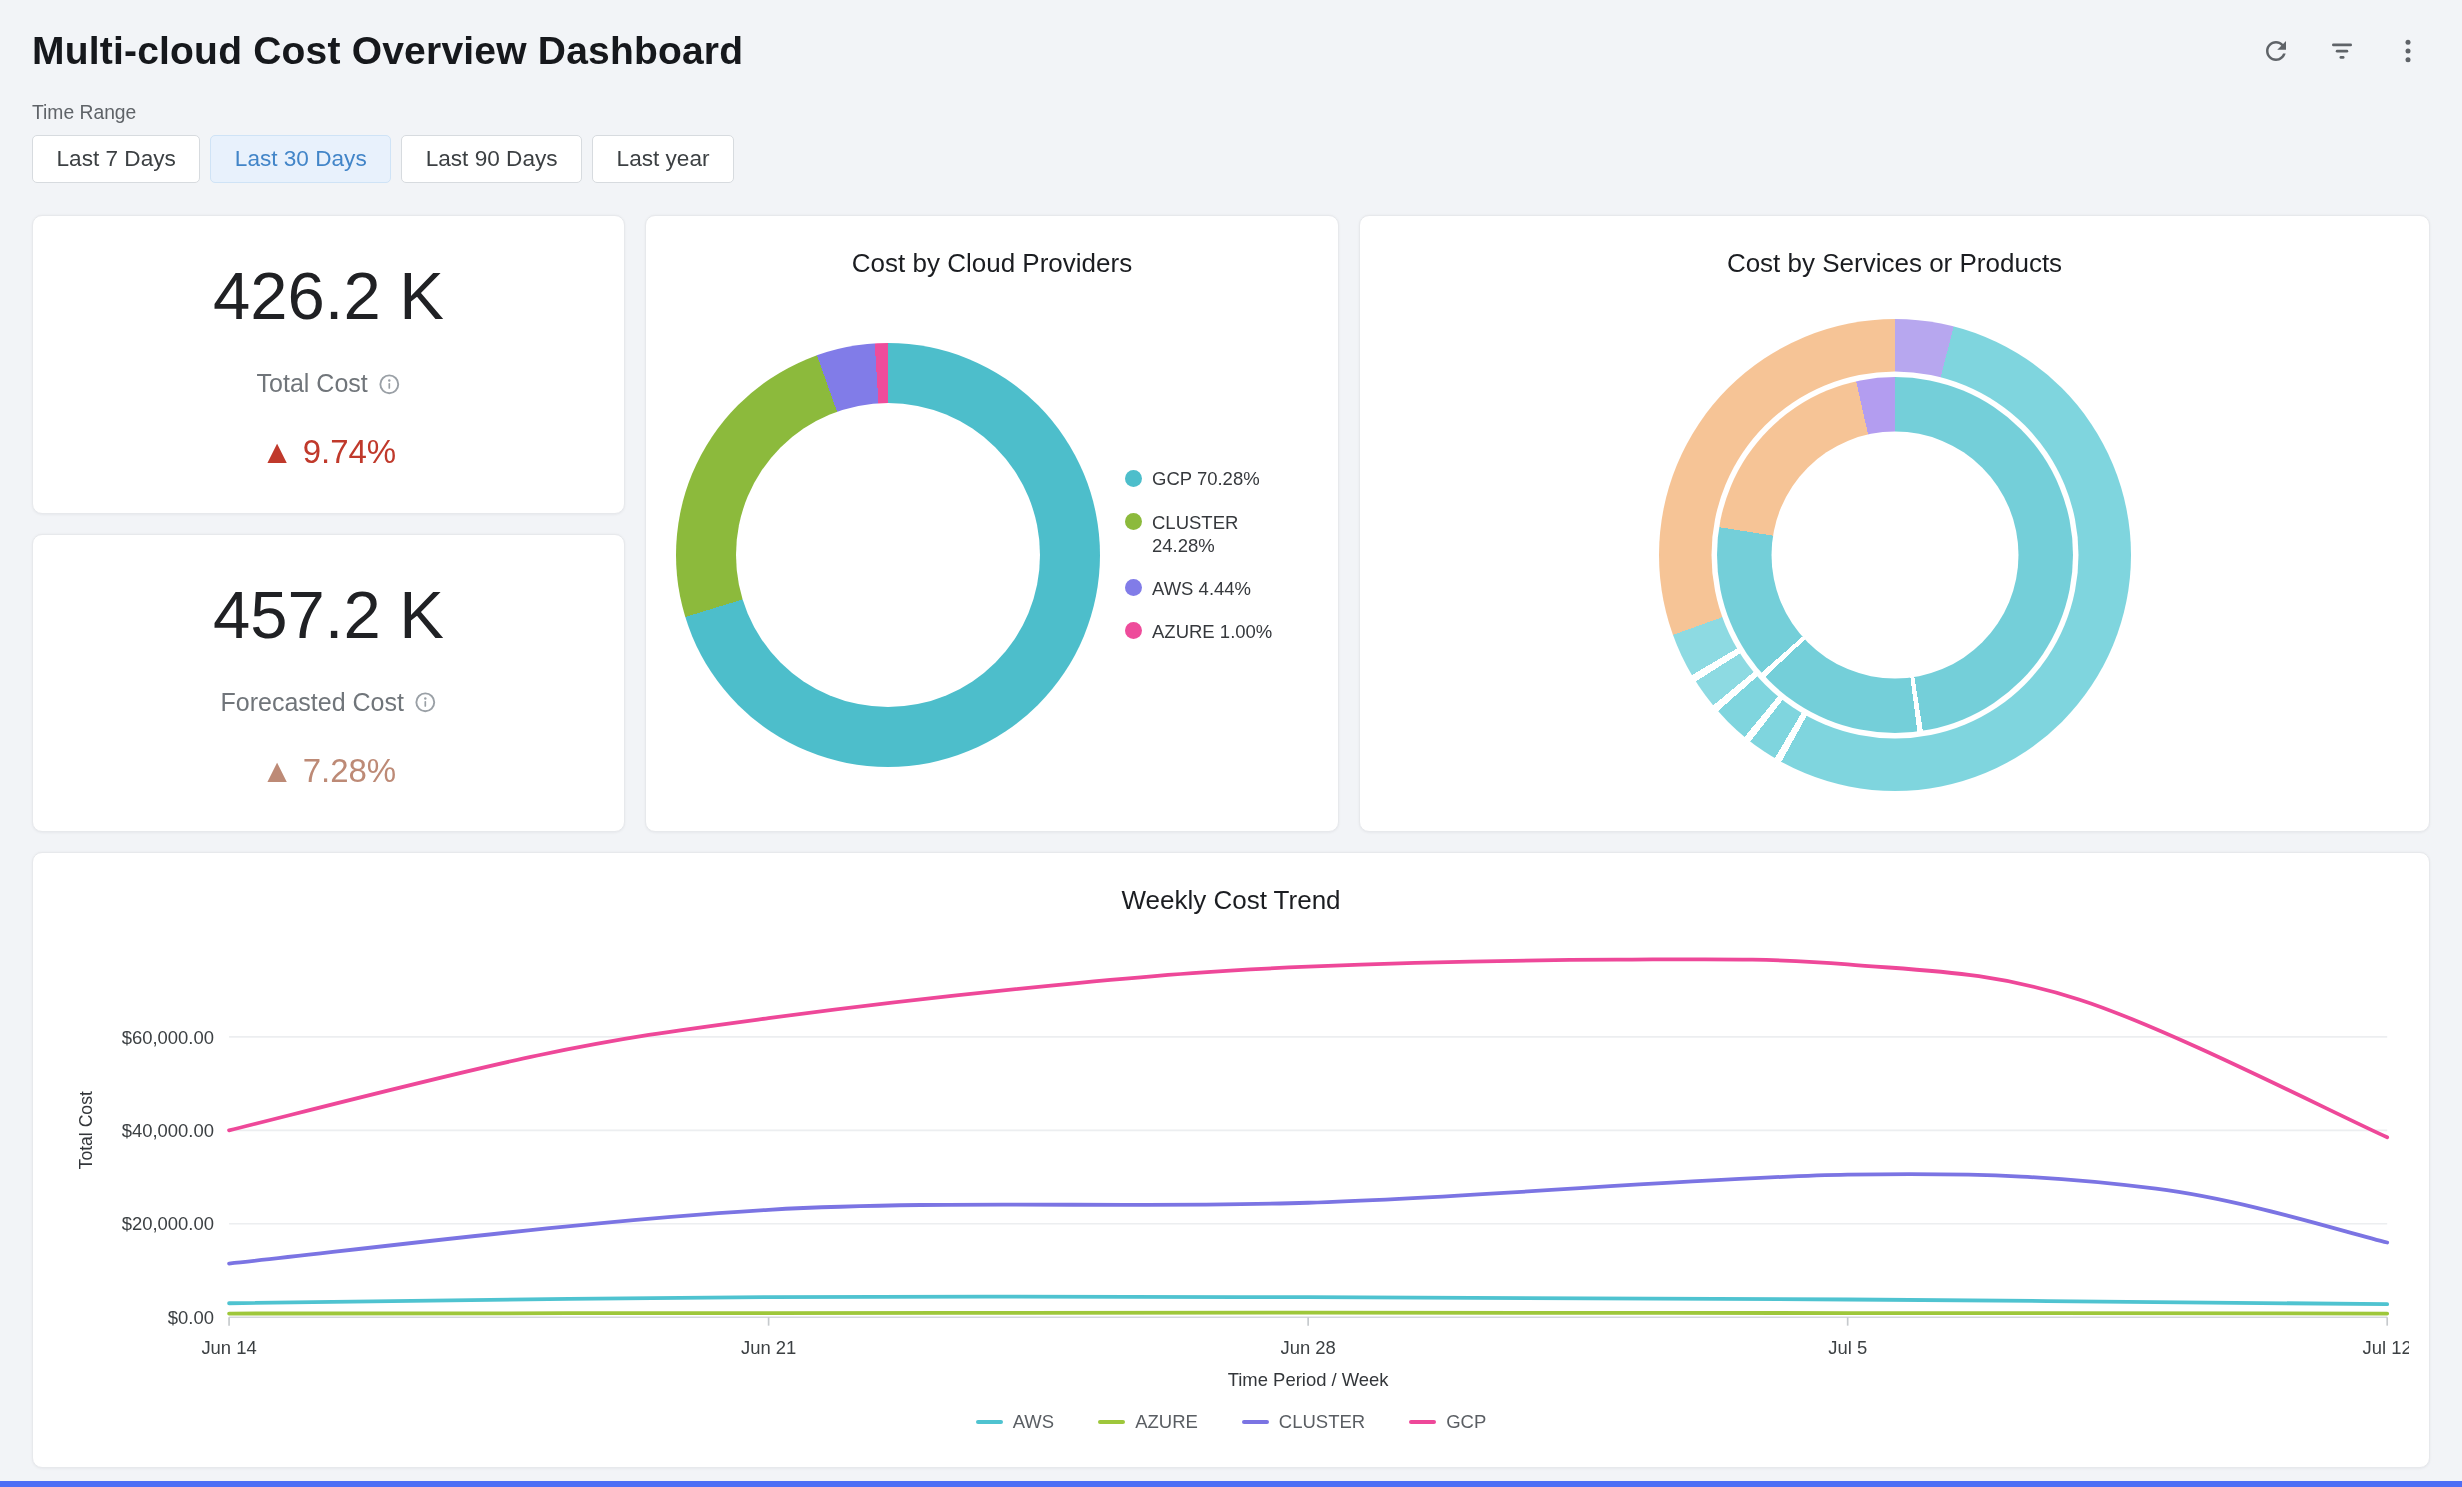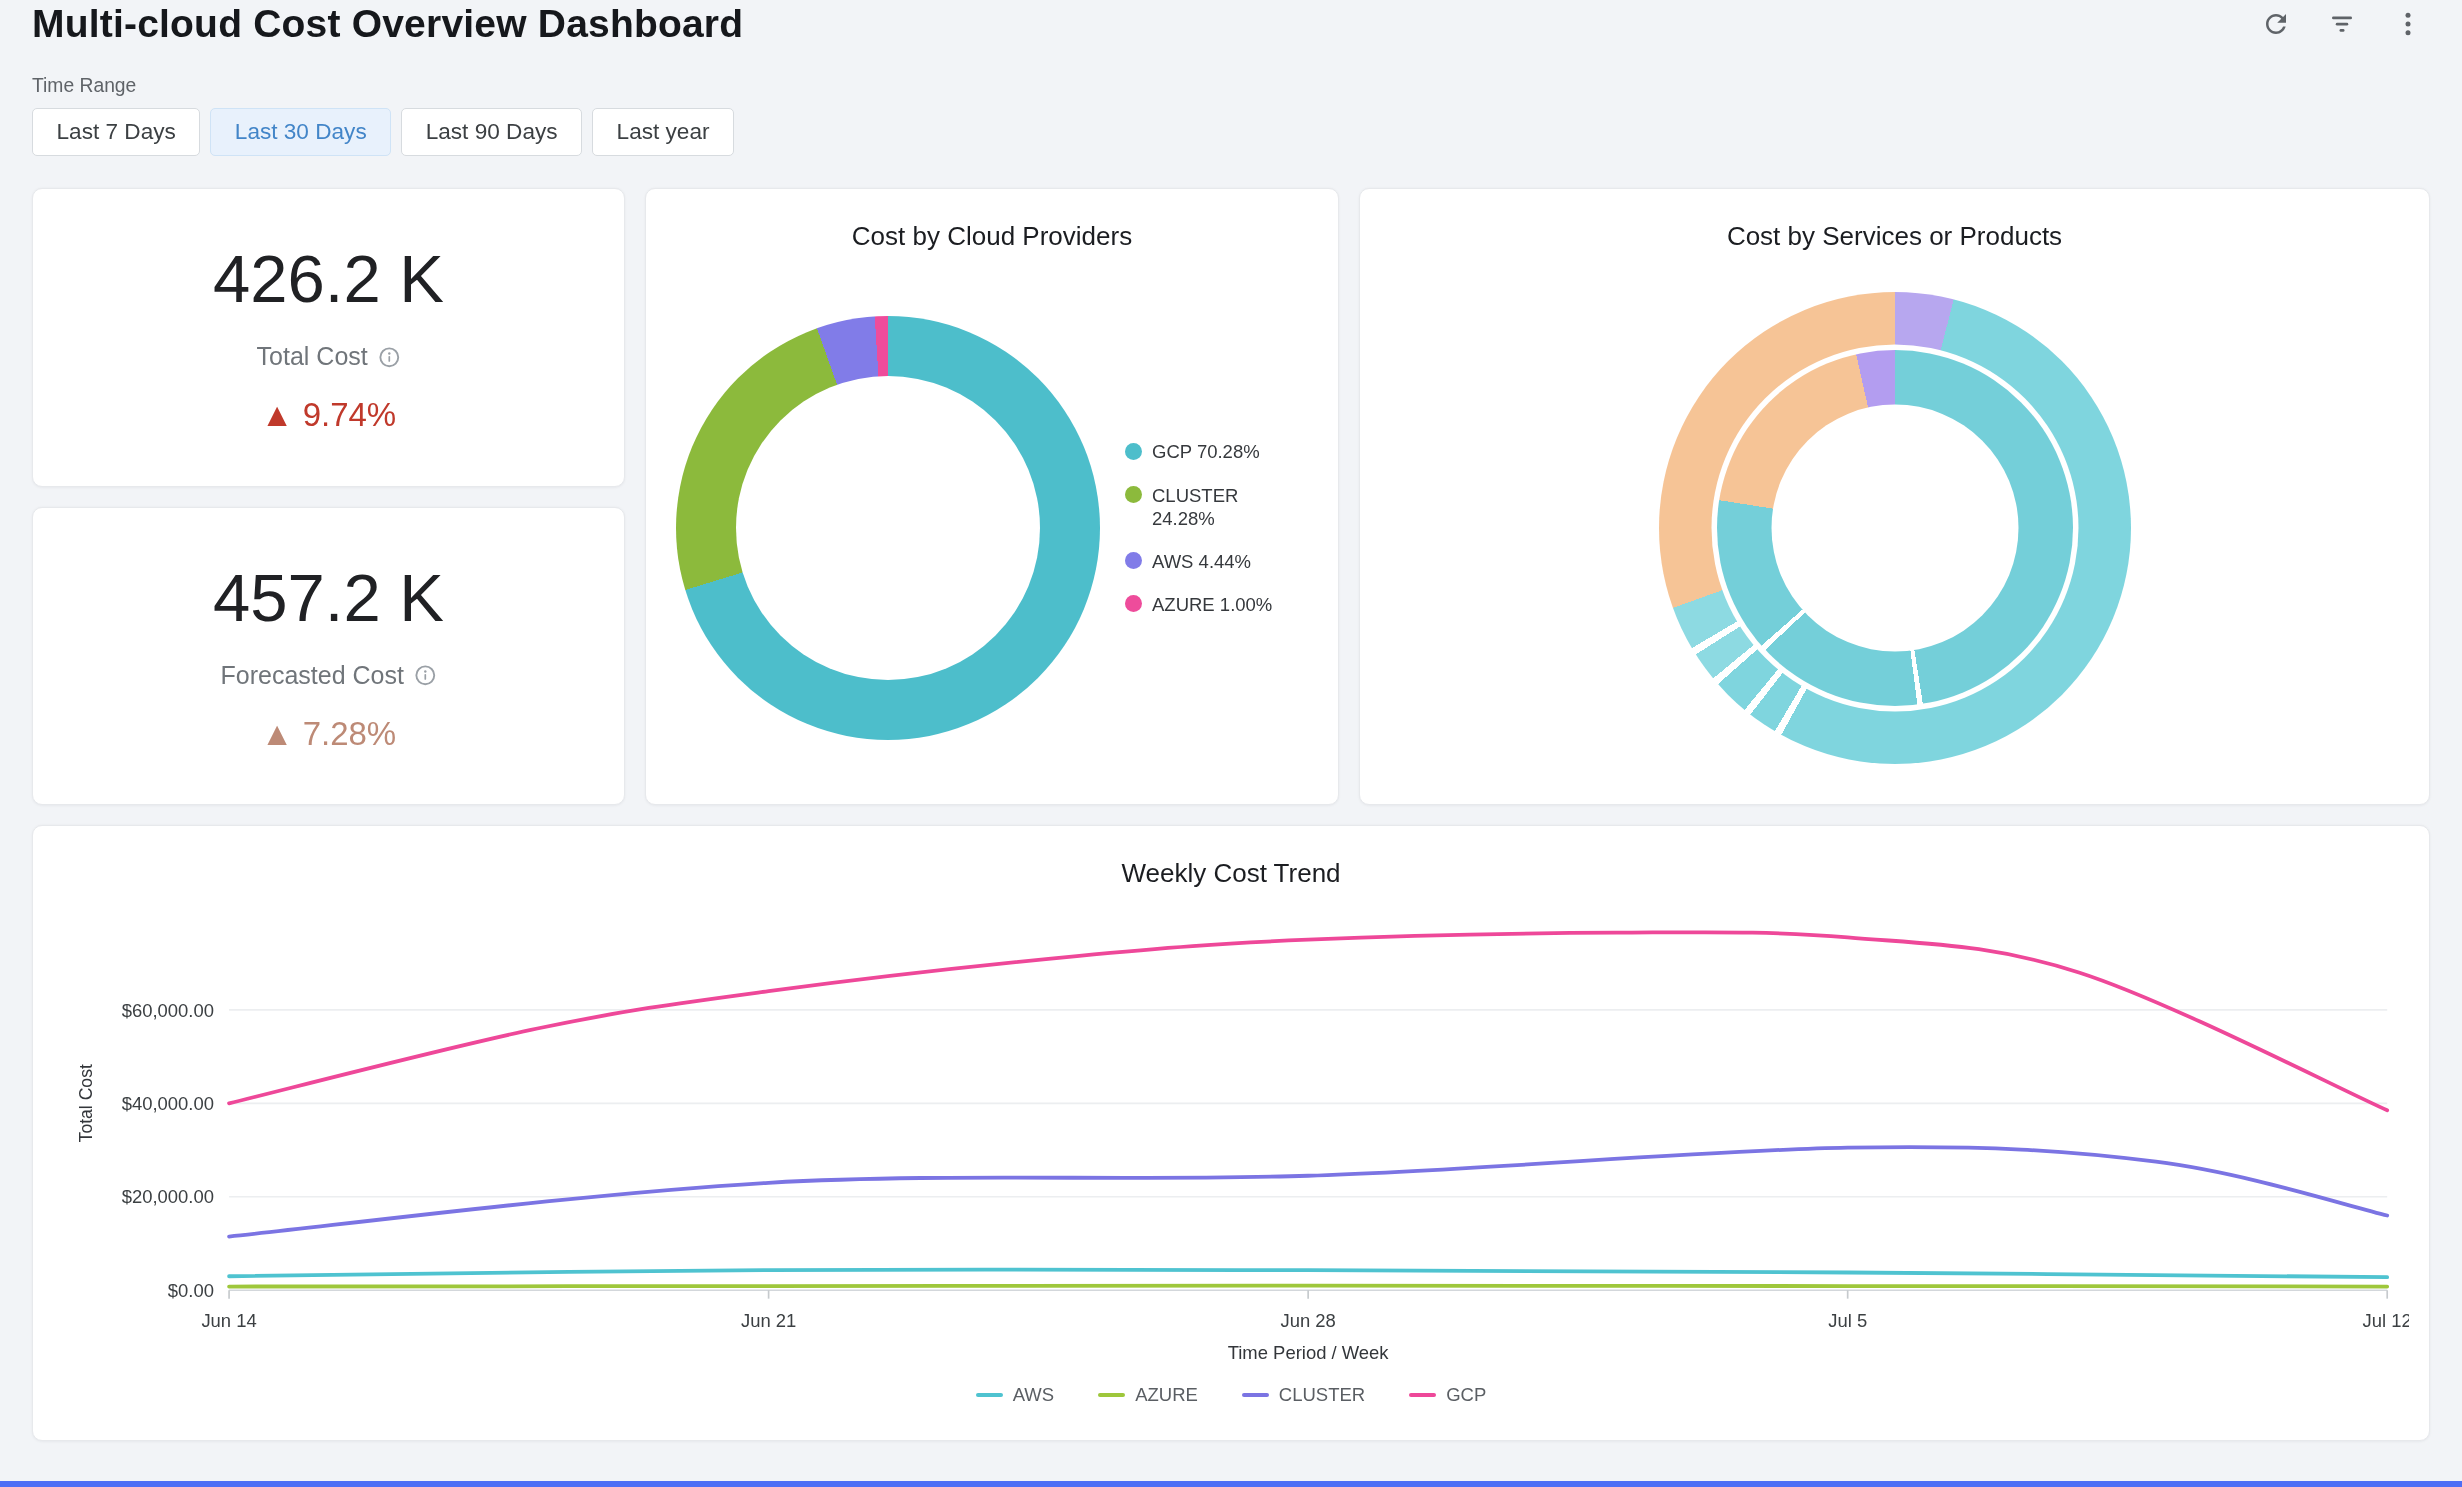--- a/index.html
+++ b/index.html
@@ -4,21 +4,21 @@
 <style>
   * { box-sizing: border-box; margin: 0; padding: 0; }
   html,body { width: 2462px; height: 1488px; }
   body {
     background: #f2f4f7;
     font-family: "Liberation Sans", sans-serif;
     color: #202124;
     position: relative;
     overflow: hidden;
   }
-  .page { padding: 2px 32px 0 32px; }
+  .page { padding: 29px 32px 0 32px; }
 
   
   .topbar { display: flex; justify-content: space-between; align-items: center; }
   .page-title { font-size: 39px; font-weight: 700; color: #16181c; letter-spacing: 0.2px; }
   .actions { display: flex; gap: 22px; align-items: center; }
   .icon-btn { width: 44px; height: 44px; border: none; background: transparent; display: flex; align-items: center; justify-content: center; cursor: pointer; border-radius: 6.7px; }
   .icon-btn svg { display: block; }
 
   
   .tr-label { margin-top: 28.5px; font-size: 19.3px; color: #5f6368; }
@@ -33,21 +33,21 @@
     border-color: var(--accent-selected-border, #cfe3f6);
   }
 
   
   .card {
     background: #ffffff; border: 0.8px solid #e7e9ec; border-radius: 10px;
     box-shadow: 0 0.8px 2.5px rgba(16,24,40,0.05);
   }
   .row1 { margin-top: 32px; display: flex; gap: 20px; height: 617px; }
   .kpi-col { width: 593px; display: flex; flex-direction: column; gap: 20px; }
-  .kpi-card { flex: 1; display: flex; flex-direction: column; align-items: center; justify-content: center; gap: 25px; }
+  .kpi-card { flex: 1; display: flex; flex-direction: column; align-items: center; justify-content: center; gap: 35px; }
   .kpi-value { font-size: 67px; font-weight: 500; color: #202124; }
   .kpi-label-row { display: flex; align-items: center; gap: 10px; font-size: 25px; color: #70757a; }
   .kpi-delta { font-size: 33px; font-weight: 500; }
 
   .card-title { text-align: center; font-size: 26px; font-weight: 500; color: #1b1d21; padding-top: 32px; }
 
   
   .pie-card { width: 694px; display: flex; flex-direction: column; }
   .pie-body { flex: 1; display: flex; align-items: center; padding-left: 30px; }
   .donut { width: 424px; height: 424px; border-radius: 50%; position: relative; flex: none; }

